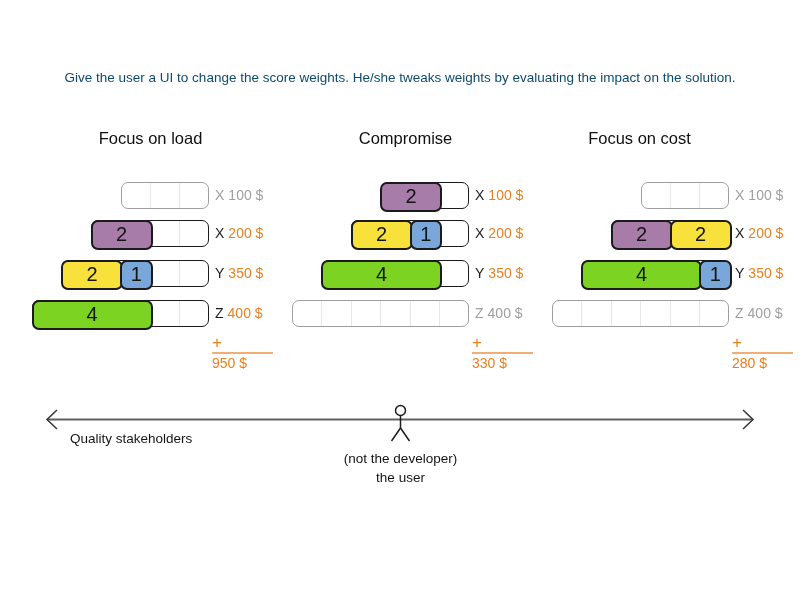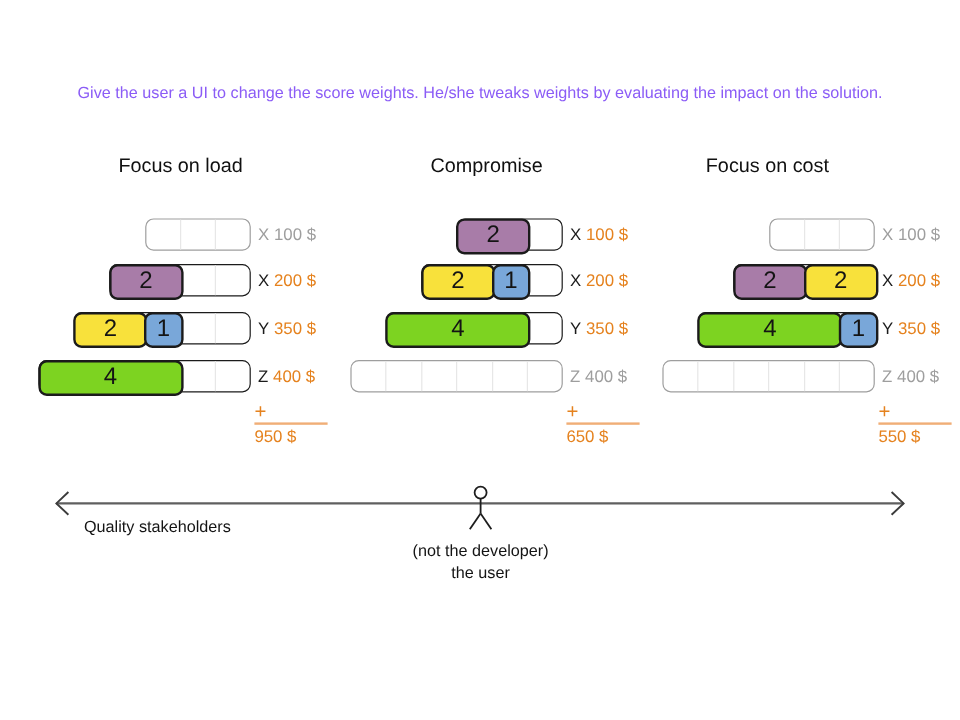--- a/index.html
+++ b/index.html
@@ -1,21 +1,21 @@
 <!DOCTYPE html>
 <html><head>
 <meta charset="utf-8">
 <style>
   html,body{margin:0;padding:0;background:#fff;}
   .stage{position:relative;width:800px;height:600px;background:#fff;overflow:hidden;
          font-family:"Liberation Sans","DejaVu Sans",sans-serif;color:#111;}
   .title{position:absolute;top:20px;left:0;width:800px;text-align:center;
          font-size:35px;line-height:42px;color:#0d0d0d;}
   .subtitle{position:absolute;top:70px;left:0;width:800px;text-align:center;
-         font-size:13.5px;color:#8b5cf6;}
+         font-size:13.5px;color:#0c4a6e;}
   .colhead{position:absolute;top:129px;width:261px;text-align:center;font-size:16.5px;color:#101010;}
   .bar{position:absolute;height:27px;background:#fff;border:1.5px solid #1b1b1b;
        border-radius:7px;box-sizing:border-box;}
   .bar.empty{border-color:#9e9e9e;}
   .sep{position:absolute;top:0;bottom:0;width:1px;background:#e7e7e7;}
   .block{position:absolute;top:-1.5px;height:30px;box-sizing:border-box;
          border:2px solid #1b1b1b;border-radius:7px;display:flex;align-items:center;
          justify-content:center;font-size:20px;color:#141414;}
   .u1{width:32.5px;} .u2{width:62px;} .u4{width:121px;}
   .rowlabel{position:absolute;height:27px;line-height:27px;font-size:14px;
@@ -127,21 +127,21 @@
       <i class="sep" style="left:116.5px"></i>
       <i class="sep" style="left:146px"></i>
   </div>
   <div class="rowlabel inactive" style="left:475px;top:300px;">
     <span class="k">Z</span><span class="p">400 $</span>
   </div>
 
   <div class="total" style="left:472px;">
     <span class="plus">+</span>
     <div class="tline"></div>
-    <div class="amount">650 $</div>
+    <div class="amount">330 $</div>
   </div>
 
   <div class="bar empty" style="left:640.5px;top:182px;width:88.5px;">
     <i class="sep" style="left:28px"></i>
       <i class="sep" style="left:57.5px"></i>
   </div>
   <div class="rowlabel inactive" style="left:735px;top:182px;">
     <span class="k">X</span><span class="p">100 $</span>
   </div>
 
@@ -176,21 +176,21 @@
       <i class="sep" style="left:116.5px"></i>
       <i class="sep" style="left:146px"></i>
   </div>
   <div class="rowlabel inactive" style="left:735px;top:300px;">
     <span class="k">Z</span><span class="p">400 $</span>
   </div>
 
   <div class="total" style="left:732px;">
     <span class="plus">+</span>
     <div class="tline"></div>
-    <div class="amount">550 $</div>
+    <div class="amount">280 $</div>
   </div>
 
   <svg class="axis-svg" width="800" height="55" viewBox="0 0 800 55">
     <line x1="47" y1="21.5" x2="753" y2="21.5" stroke="#5f5f5f" stroke-width="2"></line>
     <polyline points="57,12 47,21.5 57,31" fill="none" stroke="#3c3c3c" stroke-width="1.6"></polyline>
     <polyline points="743,12 753,21.5 743,31" fill="none" stroke="#3c3c3c" stroke-width="1.6"></polyline>
     <g stroke="#1d1d1d" stroke-width="1.5" fill="none">
       <circle cx="400.5" cy="12.5" r="5" fill="#ffffff"></circle>
       <line x1="400.5" y1="17.5" x2="400.5" y2="30"></line>
       <line x1="400.5" y1="30" x2="391.5" y2="43"></line>

